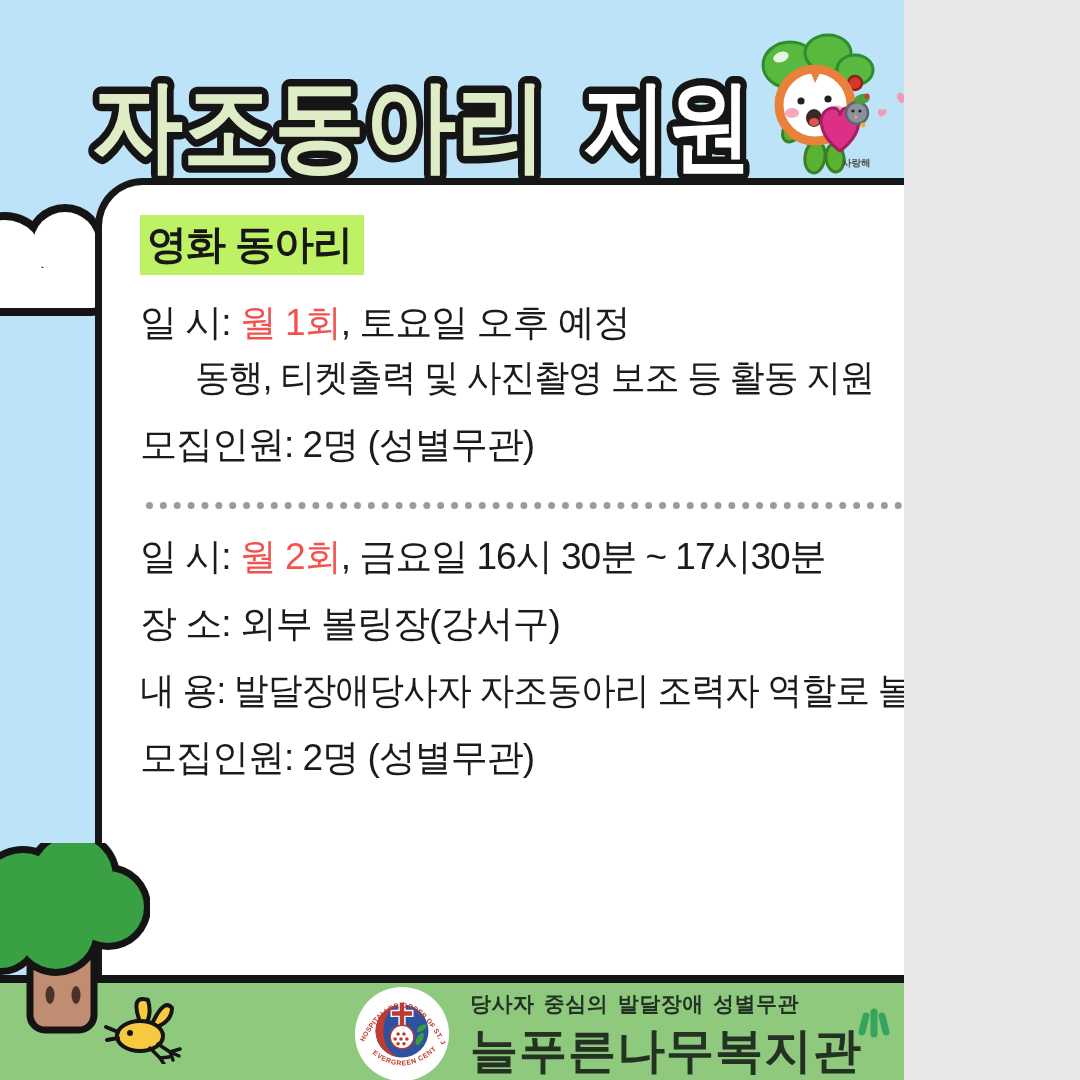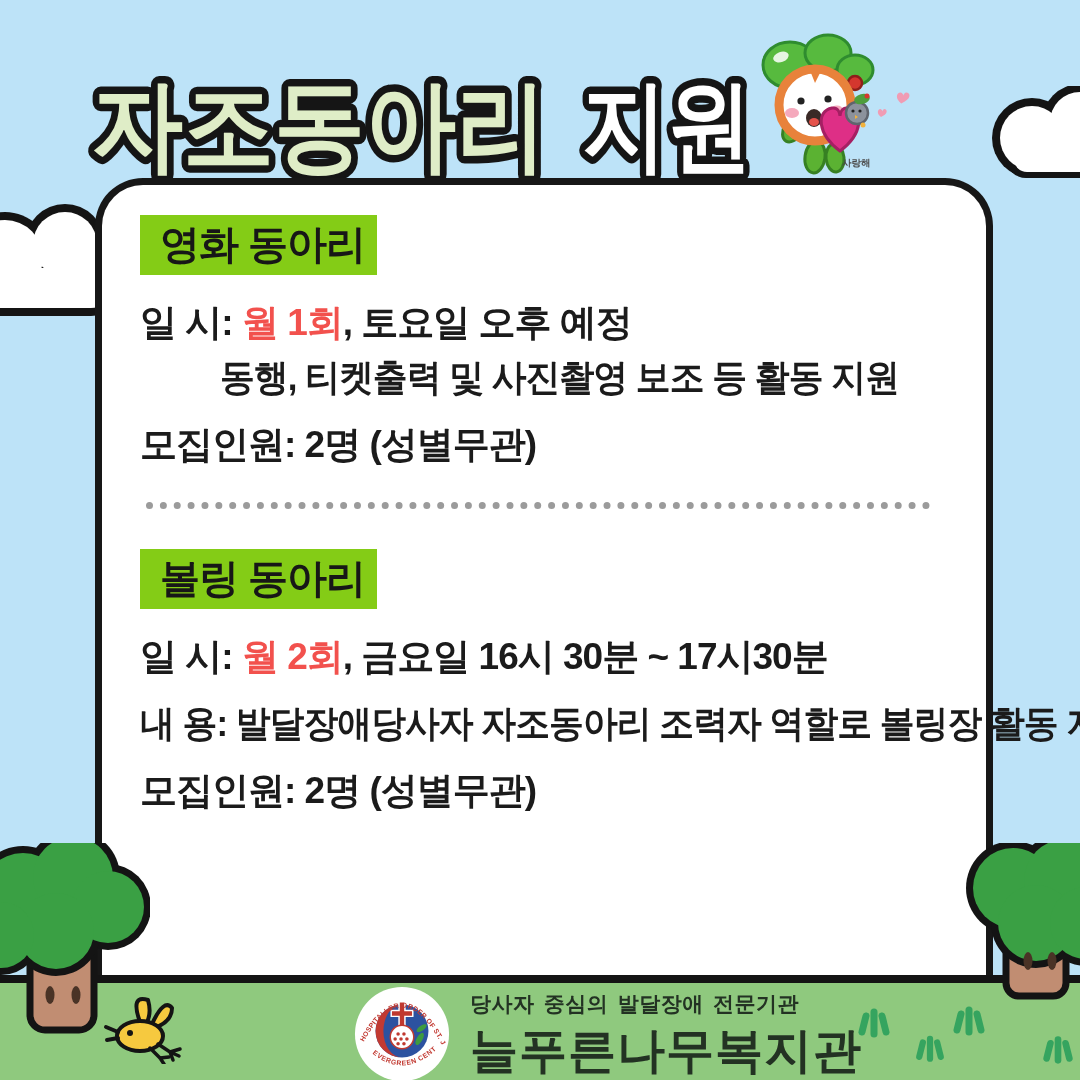--- a/index.html
+++ b/index.html
@@ -1,40 +1,40 @@
 <!DOCTYPE html>
 <html><head>
 <meta charset="utf-8">
 <style>
   html,body{margin:0;padding:0;background:#e8e8e8;}
   .poster{
-    position:relative; width:1080px; height:1080px; overflow:hidden;
+    position:relative; width:904px; height:1080px; overflow:hidden;
     background:#bde3f8;
     font-family:"Liberation Sans", sans-serif;
   }
   .abs{position:absolute;}
   
   .title-svg{left:70px; top:48px; width:700px; height:140px; z-index:2;}
   
   .card{
     left:95px; top:178px; width:898px; height:800px; box-sizing:border-box;
     background:#ffffff; border:7px solid #171717; border-bottom:none;
     border-radius:48px 48px 0 0; z-index:2; padding:30px 34px 0 38px;
   }
   .section-heading{
-    display:inline-block; background:#84cc16; color:#171717;
+    display:inline-block; background:#bef264; color:#171717;
     font-size:40px; font-weight:bold; letter-spacing:-1px;
-    padding:5px 12px 7px 20px; line-height:1.2;
+    padding:5px 12px 7px 7px; line-height:1.2;
   }
   .row{
-    font-size:37px; font-weight:bold; color:#1b1b1b; letter-spacing:-1px;
+    font-size:37px; font-weight:normal; color:#1b1b1b; letter-spacing:-1px;
     line-height:46px; margin-top:21px; white-space:nowrap;
   }
   .row .accent{color:#f2514d;}
-  .row.indent{margin-left:80px; margin-top:9px;}
+  .row.indent{margin-left:55px; margin-top:9px;}
   .row.first{margin-top:25px;}
   .condensed{display:inline-block; transform:scaleX(0.88); transform-origin:0 50%; white-space:nowrap;}
   .condensed2{display:inline-block; transform:scaleX(0.94); transform-origin:0 50%; white-space:nowrap;}
   .divider{border-top:7px dotted #9b9b9b; height:0; margin:34px 22px 0 6px;}
   .heading2{margin-top:40px;}
   
   .footer{
     left:0; top:975px; width:1080px; height:105px; box-sizing:border-box;
     background:#8fc97e; border-top:8px solid #141414; z-index:3;
   }
@@ -117,22 +117,22 @@
     <div>
       <span class="section-heading">영화 동아리</span>
       <div class="row first"><span>일 시: </span><span class="accent">월 1회</span><span>, 토요일 오후 예정</span></div>
       <div class="row indent"><span class="condensed2">동행, 티켓출력 및 사진촬영 보조 등 활동 지원</span></div>
       <div class="row">모집인원: 2명 (성별무관)</div>
     </div>
 
     <div class="divider"></div>
 
     <div>
-      <span class="section-heading heading2">볼링 동아리</span>
       <div class="row first"><span>일 시: </span><span class="accent">월 2회</span><span>, 금요일 16시 30분 ~ 17시30분</span></div>
+      <div class="row">장 소: 외부 볼링장(강서구)</div>
       <div class="row"><span class="condensed2">내 용: 발달장애당사자 자조동아리 조력자 역할로 볼링장 활동 지원</span></div>
       <div class="row">모집인원: 2명 (성별무관)</div>
     </div>
   </div>
 
   <svg class="abs decor" style="left:-22px; top:843px;" width="172" height="197" viewBox="0 0 172 197">
     <rect x="52" y="95" width="64" height="92" rx="15" fill="#c18d72" stroke="#141414" stroke-width="7"></rect>
     <circle cx="45" cy="52" r="49" fill="#141414"></circle>
       <circle cx="95" cy="34" r="47" fill="#141414"></circle>
       <circle cx="130" cy="64" r="43" fill="#141414"></circle>
@@ -193,21 +193,21 @@
     <ellipse cx="70" cy="44" rx="2.5" ry="6" fill="#3e9b40" transform="rotate(55 70 44)"></ellipse>
     <text font-size="7" font-weight="bold" fill="#c23a32" letter-spacing="0.3">
       <textPath href="#sealTopArc" startOffset="2">HOSPITALLER ORDER OF ST. JOHN OF GOD</textPath>
     </text>
     <text font-size="7" font-weight="bold" fill="#c23a32" letter-spacing="0.6">
       <textPath href="#sealBottomArc" startOffset="6">EVERGREEN CENTER</textPath>
     </text>
   </svg>
 
   <div class="abs org-block">
-    <div class="org-tagline">당사자 중심의 발달장애 전문기관</div>
+    <div class="org-tagline">당사자 중심의 발달장애 성별무관</div>
     <div class="org-name">늘푸른나무복지관</div>
   </div>
 
   <svg class="abs decor" style="left:855px; top:1002px;" width="38" height="38" viewBox="0 0 38 38">
       <g stroke="#35a45f" stroke-width="7" stroke-linecap="round" fill="none">
         <path d="M7 30 L 11 14"></path>
         <path d="M19 32 L 19 10"></path>
         <path d="M31 30 L 27 14"></path>
       </g>
     </svg>

